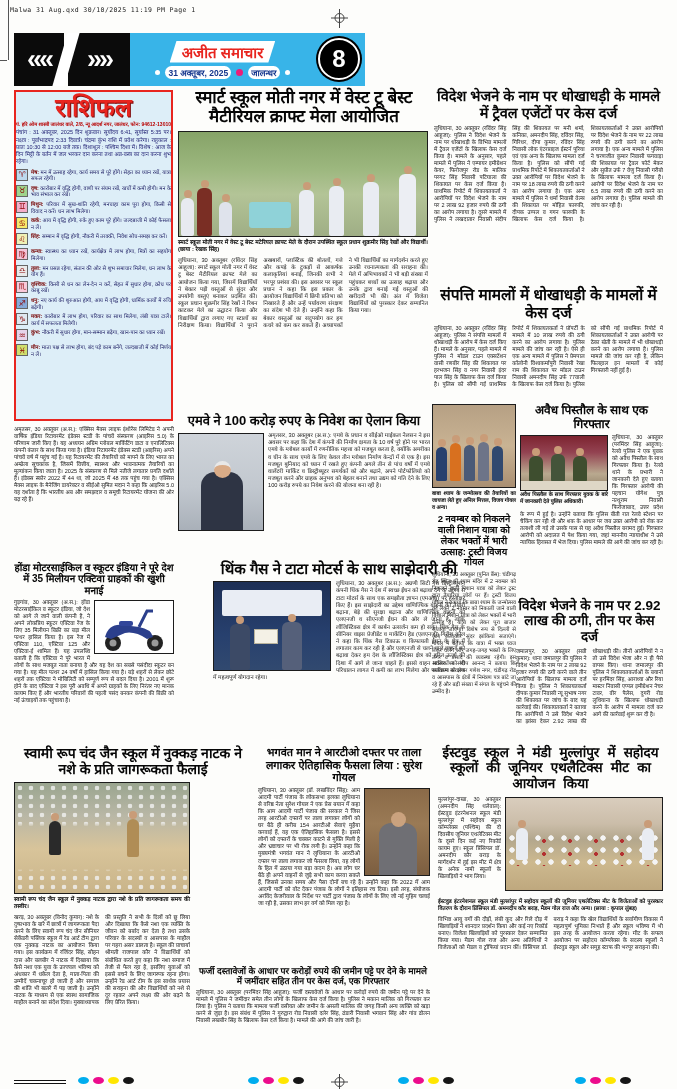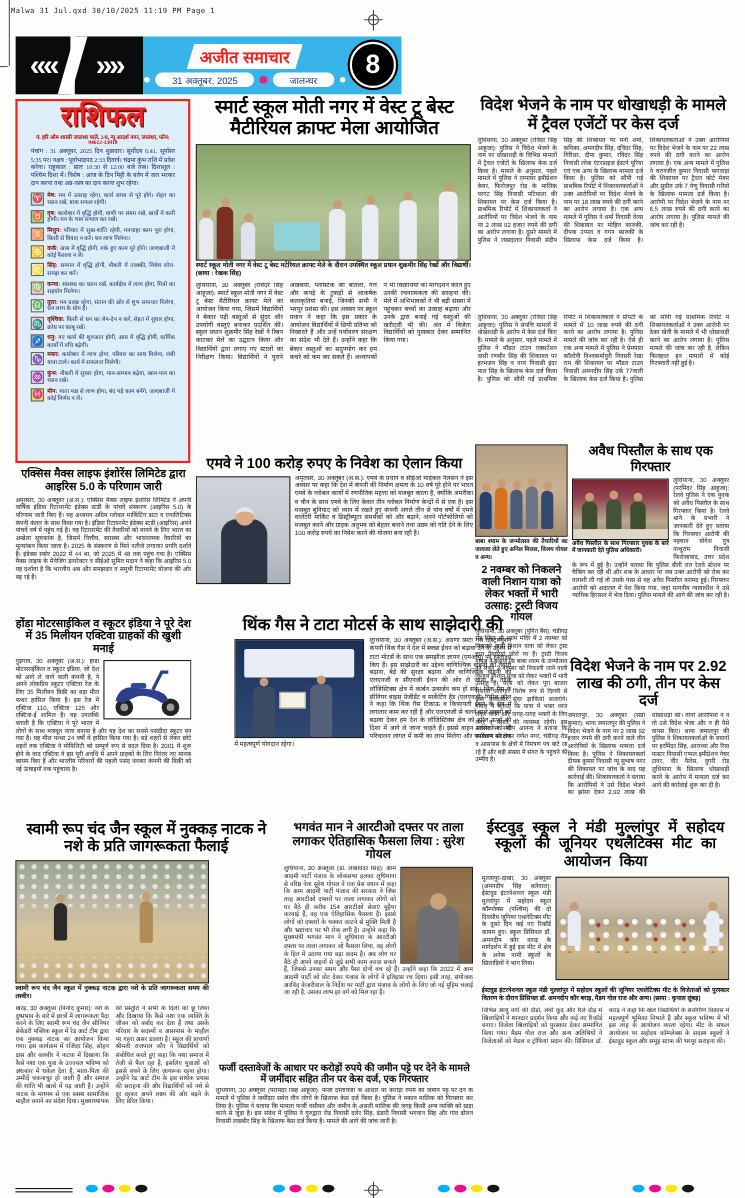--- a/index.html
+++ b/index.html
@@ -24,52 +24,52 @@
     text-shadow:-1px -1px 0 #000,1px -1px 0 #000,-1px 1px 0 #000,1px 1px 0 #000,2px 2px 0 #000;}
   .stripe{width:12px;background:#fff;transform:skewX(-16deg);margin:0 -4px;z-index:2;}
   .seg-yellow{flex:1.05;background:#fdc517;}
   .seg-yellow .t{font-size:26px;font-weight:800;color:#e8251f;
     text-shadow:-1px -1px 0 #fff,1px -1px 0 #fff,-1px 1px 0 #fff,1px 1px 0 #fff,2px 2px 0 #000;}
   .seg-chev{width:62px;background:#0b0b0b;color:#fff;font-size:27px;font-weight:800;letter-spacing:-3px;}
   .seg-blue{width:235px;background:#38b4e8;position:relative;flex-direction:column;gap:3px;padding-right:50px;}
   .brand-banner{background:#fff;padding:1px 12px;clip-path:polygon(7px 0,100% 0,calc(100% - 7px) 100%,0 100%);}
   .brand-banner .t{color:#e8251f;font-size:15px;font-weight:800;white-space:nowrap;}
   .date-row{display:flex;align-items:center;gap:5px;}
-  .pill{background:#fff;border-radius:9px;padding:1px 15px;font-size:8.5px;font-weight:400;color:#15368d;white-space:nowrap;}
+  .pill{background:#fff;border-radius:9px;padding:1px 3px;font-size:8.5px;font-weight:700;color:#15368d;white-space:nowrap;}
   .mdot{width:7px;height:7px;border-radius:50%;background:#ec1e79;}
   .sdot{width:5px;height:5px;border-radius:50%;background:#fff;}
   .page-circle{position:absolute;right:5px;top:5px;width:42px;height:42px;border-radius:50%;
     background:#000;color:#fff;display:flex;align-items:center;justify-content:center;
     font-size:24px;font-weight:800;border:2px solid #fff;box-shadow:0 0 0 2px #000;}
   
   .hl{font-weight:800;text-align:center;line-height:1.14;color:#060606;}
   .bd{font-size:5.7px;line-height:1.27;text-align:justify;color:#161616;overflow:hidden;}
   .cols3{column-count:3;column-gap:6px;}
   .cols2{column-count:2;column-gap:6px;}
   .cap{font-size:5.8px;font-weight:700;line-height:1.3;color:#0a0a0a;text-align:justify;}
   .photo{border:1px solid #1c1c1c;position:relative;overflow:hidden;}
   .fig{position:absolute;border-radius:6px 6px 2px 2px;}
   .fig::before{content:"";position:absolute;top:-8px;left:50%;transform:translateX(-50%);
     width:8px;height:8px;border-radius:50%;background:#c99c78;}
   
-  .rashi{left:14px;top:90px;width:159px;height:331px;background:#ddeef8;border:2px solid #e8251f;padding:2px 12px;overflow:hidden;font-family:Liberation Serif, serif;}
+  .rashi{left:14px;top:90px;width:159px;height:331px;background:#ddeef8;border:2px solid #e8251f;padding:2px 0;overflow:hidden;}
   .rashi-title{color:#e8251f;font-size:25px;font-weight:800;text-align:center;line-height:1.05;
     text-shadow:1px 1px 0 #7e0b0b;}
   .rashi-contact{color:#b80000;font-size:5px;font-weight:700;text-align:center;margin:1px 0 2px;}
   .rashi-intro{color:#1c1c70;font-size:5.5px;line-height:1.32;text-align:justify;}
   .sign-row{display:flex;gap:3px;margin-top:3px;align-items:flex-start;}
   .sign-icon{width:12px;height:12px;flex:0 0 12px;display:flex;align-items:center;justify-content:center;
     font-size:8px;color:#8b0000;border:1px solid #666;}
   .sign-text{font-size:5.3px;line-height:1.25;color:#17175e;text-align:justify;}
   .sign-name{font-weight:800;color:#7a0c0c;}
 </style>
 </head>
 <body>
 
-<div class="abs print-line">Malwa 31 Jul.qxd  30/10/2025  11:19 PM  Page 1</div>
+<div class="abs print-line">Malwa 31 Aug.qxd  30/10/2025  11:19 PM  Page 1</div>
 <div class="abs crop-v"></div>
 <div class="abs crop-h"></div>
 <div class="abs regmark" style="left:331px;top:9px;">
   <svg width="17" height="19" viewBox="0 0 17 19">
       <circle cx="8.5" cy="9" r="4.5" fill="none" stroke="#444" stroke-width="1"></circle>
       <line x1="8.5" y1="0" x2="8.5" y2="19" stroke="#444" stroke-width="1"></line>
       <line x1="0" y1="9" x2="17" y2="9" stroke="#444" stroke-width="1"></line>
     </svg>
 </div>
 
@@ -161,20 +161,21 @@
   <p class="cap" style="width:250px;margin:2px 0 3px;">स्मार्ट स्कूल मोती नगर में वेस्ट टू बेस्ट मटेरियल क्राफ्ट मेले के दौरान उपस्थित स्कूल प्रधान शुक्रमीर सिंह रेखों और विद्यार्थी। (छाया : रेखक सिंह)</p>
   <div class="bd cols3" style="width:250px;height:136px;">लुधियाना, 30 अक्तूबर (रविंदर सिंह आहूजा): स्मार्ट स्कूल मोती नगर में वेस्ट टू बेस्ट मैटीरियल क्राफ्ट मेले का आयोजन किया गया, जिसमें विद्यार्थियों ने बेकार पड़ी वस्तुओं से सुंदर और उपयोगी वस्तुएं बनाकर प्रदर्शित कीं। स्कूल प्रधान शुक्रमीर सिंह रेखों ने रिबन काटकर मेले का उद्घाटन किया और विद्यार्थियों द्वारा लगाए गए स्टालों का निरीक्षण किया। विद्यार्थियों ने पुराने अखबारों, प्लास्टिक की बोतलों, गत्ते और कपड़े के टुकड़ों से आकर्षक कलाकृतियां बनाईं, जिनकी सभी ने भरपूर प्रशंसा की। इस अवसर पर स्कूल प्रधान ने कहा कि इस प्रकार के आयोजन विद्यार्थियों में छिपी प्रतिभा को निखारते हैं और उन्हें पर्यावरण संरक्षण का संदेश भी देते हैं। उन्होंने कहा कि बेकार वस्तुओं का सदुपयोग कर हम कचरे को कम कर सकते हैं। अध्यापकों ने भी विद्यार्थियों का मार्गदर्शन करते हुए उनकी रचनात्मकता की सराहना की। मेले में अभिभावकों ने भी बड़ी संख्या में पहुंचकर बच्चों का उत्साह बढ़ाया और उनके द्वारा बनाई गई वस्तुओं की खरीदारी भी की। अंत में विजेता विद्यार्थियों को पुरस्कार देकर सम्मानित किया गया।</div>
 </article>
 
 <article class="abs" style="left:434px;top:88px;width:229px;height:196px;">
   <h2 class="hl" style="font-size:14.5px;margin:0 0 4px;">विदेश भेजने के नाम पर धोखाधड़ी के मामले में ट्रैवल एजेंटों पर केस दर्ज</h2>
   <div class="bd cols3" style="width:229px;height:148px;font-size:5.5px;">लुधियाना, 30 अक्तूबर (रविंदर सिंह आहूजा): पुलिस ने विदेश भेजने के नाम पर धोखाधड़ी के विभिन्न मामलों में ट्रैवल एजेंटों के खिलाफ केस दर्ज किया है। मामले के अनुसार, पहले मामले में पुलिस ने एम्पायर इमीग्रेशन केयर, फिरोजपुर रोड के मालिक परगट सिंह निवासी पटियाला की शिकायत पर केस दर्ज किया है। प्राथमिक रिपोर्ट में शिकायतकर्ता ने आरोपियों पर विदेश भेजने के नाम पर 2 लाख 92 हजार रुपये की ठगी का आरोप लगाया है। दूसरे मामले में पुलिस ने लखदातार निवासी संदीप सिंह की शिकायत पर मनी शर्मा, कनिका, अमनदीप सिंह, दविंदर सिंह, गिरिधर, दीपा कुमार, रविंदर सिंह निवासी लोक एंटरप्राइज ईस्टर्न पूरिया एवं एक अन्य के खिलाफ मामला दर्ज किया है। पुलिस को सौंपी गई प्राथमिक रिपोर्ट में शिकायतकर्ताओं ने उक्त आरोपियों पर विदेश भेजने के नाम पर 18 लाख रुपये की ठगी करने का आरोप लगाया है। एक अन्य मामले में पुलिस ने धर्मा निवासी वेल्स की शिकायत पर मोहित फारुकी, दीपक उप्पल व गगन फारुकी के खिलाफ केस दर्ज किया है। शिकायतकर्ताओं ने उक्त आरोपियों पर विदेश भेजने के नाम पर 22 लाख रुपये की ठगी करने का आरोप लगाया है। एक अन्य मामले में पुलिस ने चरणजीत कुमार निवासी फगवाड़ा की शिकायत पर ट्रैवल फोर्ट मेकर और सुप्रीत उर्फ 7 वेणु निवासी गरीबो के खिलाफ मामला दर्ज किया है। आरोपी पर विदेश भेजने के नाम पर 6.5 लाख रुपये की ठगी करने का आरोप लगाया है। पुलिस मामले की जांच कर रही है।</div>
 </article>
 
 <article class="abs" style="left:434px;top:286px;width:229px;height:116px;">
+  <h2 class="hl" style="font-size:15.5px;margin:0 0 4px;">संपत्ति मामलों में धोखाधड़ी के मामलों में केस दर्ज</h2>
   <div class="bd cols3" style="width:229px;height:72px;font-size:5.5px;">लुधियाना, 30 अक्तूबर (रविंदर सिंह आहूजा): पुलिस ने संपत्ति मामलों में धोखाधड़ी के आरोप में केस दर्ज किए हैं। मामले के अनुसार, पहले मामले में पुलिस ने मॉडल टाउन एक्सटेंशन वासी रणबीर सिंह की शिकायत पर हरभजन सिंह व नगर निवासी इंदर पाल सिंह के खिलाफ केस दर्ज किया है। पुलिस को सौंपी गई प्राथमिक रिपोर्ट में शिकायतकर्ता ने प्रॉपर्टी के मामले में 10 लाख रुपये की ठगी करने का आरोप लगाया है। पुलिस मामले की जांच कर रही है। ऐसे ही एक अन्य मामले में पुलिस ने प्रेमपाल कॉलोनी विश्वकर्मापुरी निवासी रेखा राम की शिकायत पर मॉडल टाउन निवासी अमनदीप सिंह उर्फ 77वाली के खिलाफ केस दर्ज किया है। पुलिस को सौंपी गई प्राथमिक रिपोर्ट में शिकायतकर्ताओं ने उक्त आरोपी पर ठेका खेती के मामले में भी धोखाधड़ी करने का आरोप लगाया है। पुलिस मामले की जांच कर रही है, लेकिन फिलहाल इन मामलों में कोई गिरफ्तारी नहीं हुई है।</div>
 </article>
 
 <article class="abs" style="left:178px;top:414px;width:252px;height:146px;">
   <h2 class="hl" style="font-size:13px;margin:0 0 3px;text-align:center;">एमवे ने 100 करोड़ रुपए के निवेश का ऐलान किया</h2>
   <div class="bd" style="width:252px;height:104px;">
     <span class="photo" style="float:left;width:86px;height:98px;margin:1px 4px 2px 0;display:block;background:linear-gradient(180deg,#cfd4da 0%,#c2c8cf 55%,#a9b0b9 100%);">
       <b class="fig" style="left:22px;bottom:0;width:42px;height:58px;background:#2e3granite44;background:#2e3444;border-radius:14px 14px 0 0;"></b>
       <i style="position:absolute;left:35px;bottom:52px;width:17px;height:17px;border-radius:50%;background:#d9ab87;display:block;border-top:4px solid #e8e8e8;"></i>
     </span>
@@ -223,21 +224,20 @@
     <span>लुधियाना, 30 अक्तूबर (परमिंदर सिंह आहूजा): रेलवे पुलिस ने एक युवक को अवैध पिस्तौल के साथ गिरफ्तार किया है। रेलवे थाने के प्रभारी ने जानकारी देते हुए बताया कि गिरफ्तार आरोपी की पहचान योगेश पुत्र नत्थूराम निवासी फिरोजाबाद, उत्तर प्रदेश के रूप में हुई है। उन्होंने बताया कि पुलिस बीती रात रेलवे स्टेशन पर चैकिंग कर रही थी और शक के आधार पर जब उक्त आरोपी को रोक कर तलाशी ली गई तो उसके पास से यह अवैध पिस्तौल बरामद हुई। गिरफ्तार आरोपी को अदालत में पेश किया गया, जहां माननीय न्यायाधीश ने उसे न्यायिक हिरासत में भेज दिया। पुलिस मामले की आगे की जांच कर रही है।</span>
   </div>
 </article>
 
 <article class="abs" style="left:516px;top:598px;width:147px;height:147px;">
   <h2 class="hl" style="font-size:13.5px;margin:0 0 4px;">विदेश भेजने के नाम पर 2.92 लाख की ठगी, तीन पर केस दर्ज</h2>
   <div class="bd cols2" style="width:147px;height:108px;font-size:5.5px;">जमालपुर, 30 अक्तूबर (सन्नी कुमार): थाना जमालपुर की पुलिस ने विदेश भेजने के नाम पर 2 लाख 92 हजार रुपये की ठगी करने वाले तीन आरोपियों के खिलाफ मामला दर्ज किया है। पुलिस ने शिकायतकर्ता दीपक कुमार निवासी न्यू सुभाष नगर की शिकायत पर जांच के बाद यह कार्रवाई की। शिकायतकर्ता ने बताया कि आरोपियों ने उसे विदेश भेजने का झांसा देकर 2.92 लाख की धोखाधड़ी की। तीनों आरोपियों ने न तो उसे विदेश भेजा और न ही पैसे वापस किए। थाना जमालपुर की पुलिस ने शिकायतकर्ताओं के बयानों पर हरमिंदर सिंह, आराध्या और रिया मास्टर निवासी एप्पल इमीग्रेशन नेचर टावर, वीर पैलेस, दुगरी रोड लुधियाना के खिलाफ धोखाधड़ी करने के आरोप में मामला दर्ज कर आगे की कार्रवाई शुरू कर दी है।</div>
 </article>
 
 <article class="abs" style="left:14px;top:426px;width:160px;height:136px;">
-  <h2 class="hl" style="font-size:10px;margin:0 0 3px;">एक्सिस मैक्स लाइफ इंशोरेंस लिमिटेड द्वारा आइरिस 5.0 के परिणाम जारी</h2>
   <div class="bd" style="width:160px;height:106px;font-size:5.5px;">अमृतसर, 30 अक्तूबर (अ.स.): एक्सिस मैक्स लाइफ इंशोरेंस लिमिटेड ने अपनी वार्षिक इंडिया रिटायरमेंट इंडेक्स स्टडी के पांचवें संस्करण (आइरिस 5.0) के परिणाम जारी किए हैं। यह अध्ययन अग्रिम ग्लोबल मार्किटिंग डाटा व एनालिटिक्स कंपनी कंतार के साथ किया गया है। इंडिया रिटायरमेंट इंडेक्स स्टडी (आइरिस) अपने पांचवें वर्ष में पहुंच गई है। यह रिटायरमेंट की तैयारियों को मापने के लिए भारत का अम्ब्रेला सूचकांक है, जिसमें वित्तीय, स्वास्थ्य और भावनात्मक तैयारियों का मूल्यांकन किया जाता है। 2025 के संस्करण से मिले नतीजे लगातार प्रगति दर्शाते हैं। इंडेक्स स्कोर 2022 में 44 था, जो 2025 में 48 तक पहुंच गया है। एक्सिस मैक्स लाइफ के मैनेजिंग डायरेक्टर व सीईओ सुमित मदान ने कहा कि आइरिस 5.0 यह दर्शाता है कि भारतीय अब और समझदार व समूची रिटायरमेंट योजना की ओर बढ़ रहे हैं।</div>
 </article>
 
 <article class="abs" style="left:14px;top:562px;width:160px;height:182px;">
   <h2 class="hl" style="font-size:10px;margin:0 0 3px;">होंडा मोटरसाईकिल व स्कूटर इंडिया ने पूरे देश में 35 मिलीयन एक्टिवा ग्राहकों की खुशी मनाई</h2>
   <div class="bd" style="width:160px;height:150px;font-size:5.5px;">
     <span class="photo" style="float:right;width:80px;height:54px;margin:1px 0 2px 4px;display:block;background:#fff;">
       <svg width="78" height="52" viewBox="0 0 78 52">
         <circle cx="18" cy="42" r="8" fill="#222"></circle>
           <circle cx="18" cy="42" r="3.5" fill="#999"></circle>

